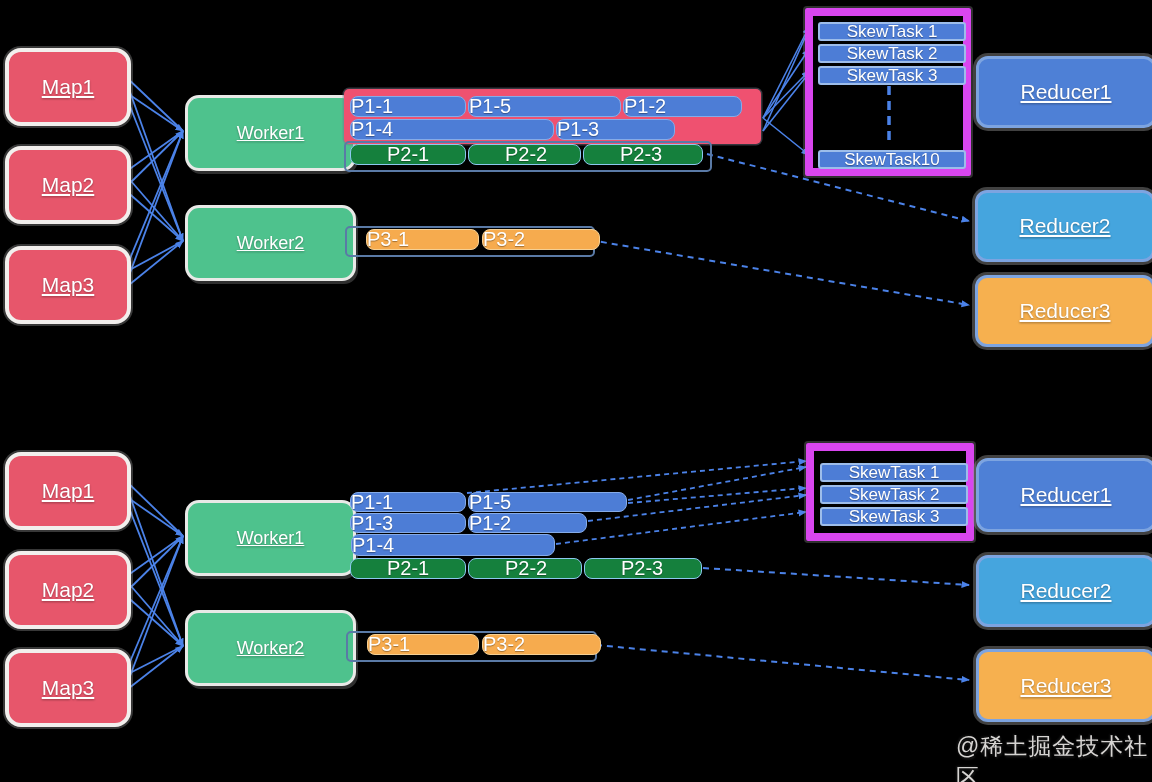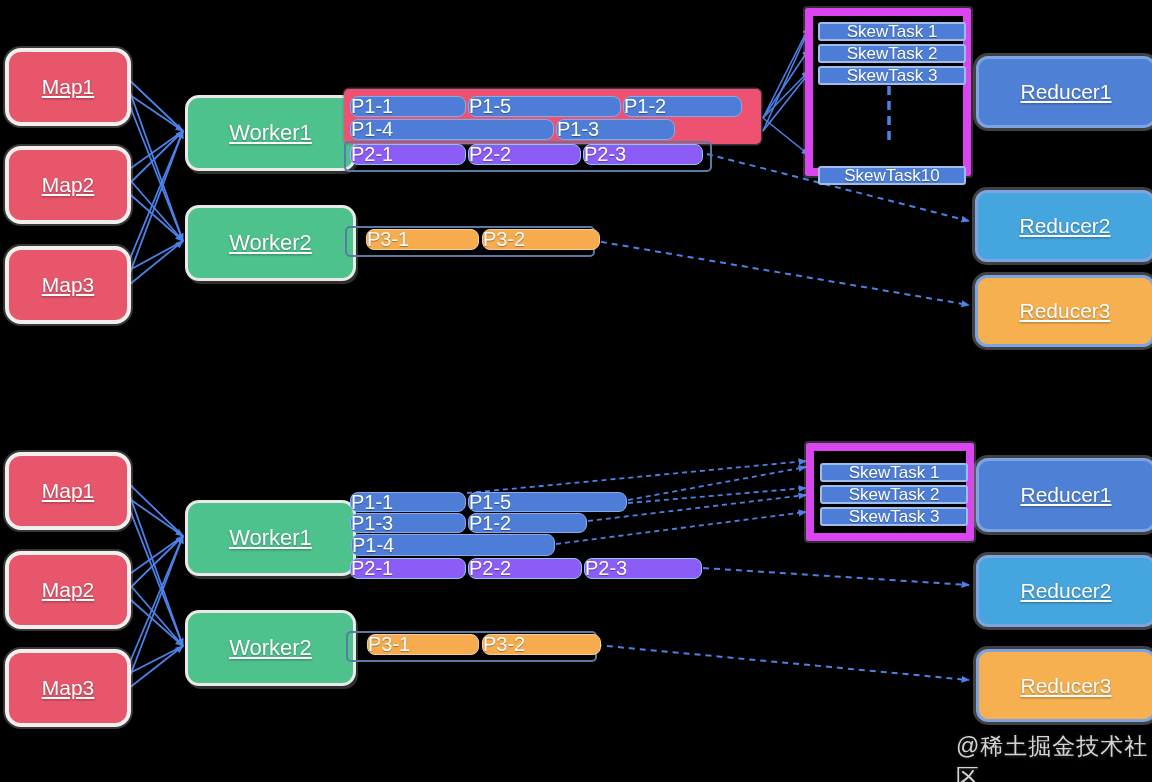--- a/index.html
+++ b/index.html
@@ -4,31 +4,31 @@
 <style>
   html,body{margin:0;padding:0;background:#000;}
   .stage{position:relative;width:1152px;height:782px;background:#000;overflow:hidden;
          font-family:"Liberation Sans",sans-serif;}
   svg.overlay{position:absolute;left:0;top:0;pointer-events:none;}
   .node{position:absolute;display:flex;align-items:center;justify-content:center;
         color:#fff;text-shadow:0 1px 2px rgba(0,0,0,.35);text-decoration:underline;}
   .map{width:118px;height:70px;background:#e7566b;border:4px solid #f2efed;border-radius:16px;
        font-size:21px;box-shadow:0 0 0 2px rgba(160,160,160,.35);}
   .worker{width:165px;height:70px;background:#4ec28d;border:3px solid #e9e9e7;border-radius:14px;
-       font-size:22px;box-shadow:2px 3px 0 rgba(85,85,85,.55);}
+       font-size:18px;box-shadow:2px 3px 0 rgba(85,85,85,.55);}
   .reducer{width:174px;height:66px;border:3px solid #7da4e0;border-radius:12px;font-size:21px;
        box-shadow:0 0 0 3px rgba(145,145,145,.45);}
   .reducer.blue{background:#4e80d6;}
   .reducer.cyan{background:#45a5de;}
   .reducer.orange{background:#f6b04f;}
   .bar{position:absolute;display:flex;align-items:center;justify-content:flex-start;color:#fff;
        font-size:20px;height:21px;border-radius:8px;box-sizing:border-box;
        text-shadow:0 1px 1px rgba(0,0,0,.35);}
   .bar.blue{background:#4d7dd6;border:1.5px solid #85abe8;}
-  .bar.cyan{background:#8b5cf6;border:1.5px solid #8cc8ee;}
+  .bar.cyan{background:#15803d;border:1.5px solid #8cc8ee;padding-left:36px;}
   .bar.orange{background:#f6ab4e;border:1.5px solid #f4cf94;margin-left:16px;}
   .strip-red{position:absolute;background:#ef5170;border-radius:5px;
        box-shadow:0 0 0 1.5px rgba(120,120,140,.45);}
   .strip-outline{position:absolute;border:2px solid #5a7aa6;border-radius:5px;}
   .skewbox{position:absolute;border:8px solid #d946ef;border-radius:2px;box-sizing:border-box;
        box-shadow:0 0 0 2px rgba(160,160,160,.3);}
   .skewbar{position:absolute;background:#4d7dd6;border:2px solid #9dbdea;border-radius:3px;
        display:flex;align-items:center;justify-content:center;color:#fff;font-size:17px;
        height:19px;width:148px;box-sizing:border-box;text-shadow:0 1px 1px rgba(0,0,0,.35);}
   .watermark{position:absolute;left:956px;top:731px;font-size:23px;color:#d6d4d2;
@@ -163,21 +163,21 @@
   <div class="skewbox" style="left:805px;top:8px;width:166px;height:168px">
     <div class="skewbar" style="left:5px;top:6px">
         <span>SkewTask 1</span>
       </div>
     <div class="skewbar" style="left:5px;top:28px">
         <span>SkewTask 2</span>
       </div>
     <div class="skewbar" style="left:5px;top:50px">
         <span>SkewTask 3</span>
       </div>
-    <div class="skewbar" style="left:5px;top:150px">
+    <div class="skewbar" style="left:5px;top:134px">
         <span>SkewTask10</span>
       </div>
   </div>
 
   <div class="node reducer blue" style="left:976px;top:56px">
       <span>Reducer1</span>
     </div>
   <div class="node reducer cyan" style="left:975px;top:190px">
       <span>Reducer2</span>
     </div>

